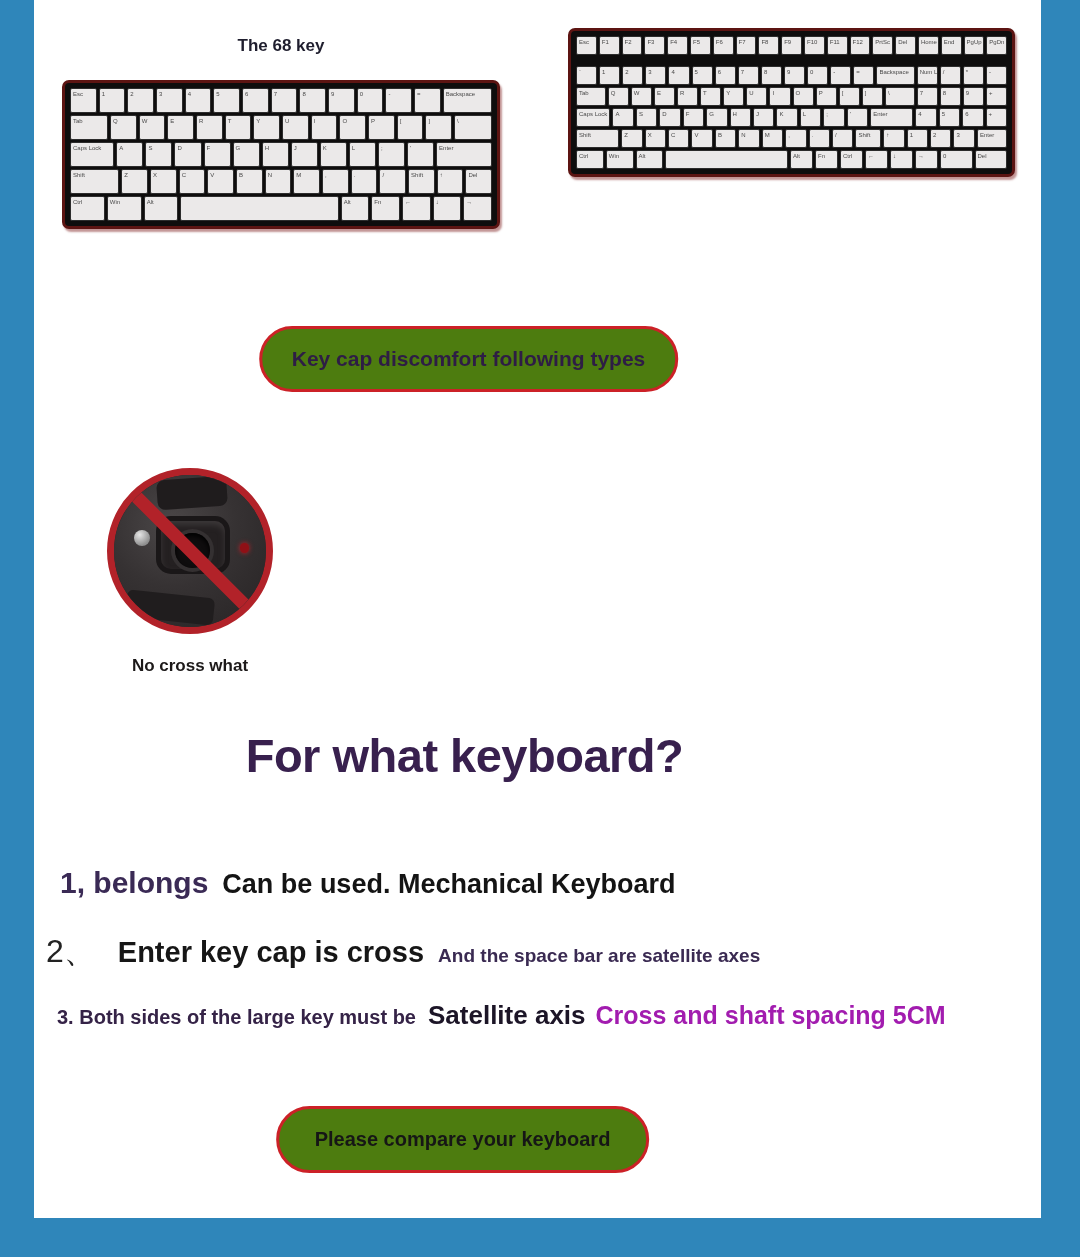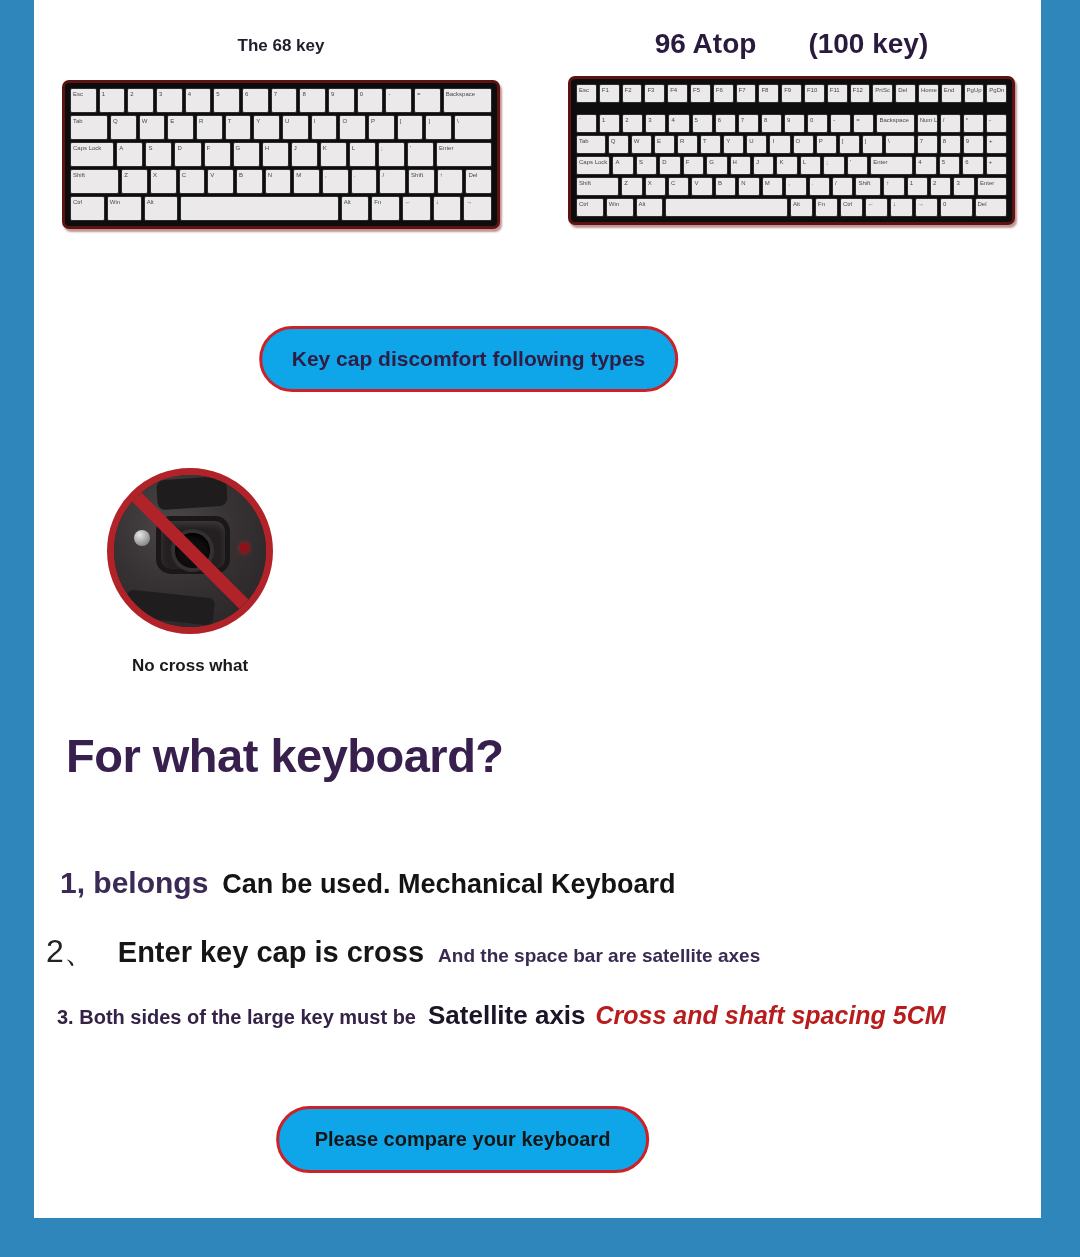--- a/index.html
+++ b/index.html
@@ -20,21 +20,21 @@
   .keyboard{background:#0e0d0d;border:3px solid #5c1412;border-radius:7px;padding:4px;
             box-shadow:2px 3px 2px rgba(120,20,20,.45);}
   .krow{display:flex;height:27px;}
   .kb-large .krow{height:21px;}
   .key{flex-grow:1;flex-basis:0;margin:1px;background:#ebe9e9;border:1px solid #2c2c2c;
        border-radius:2px;font-size:6px;line-height:8px;color:#4a4a4a;padding:1px 0 0 2px;
        overflow:hidden;white-space:nowrap;}
   .kgap{height:9px;}
 
   
-  .pill{position:absolute;left:50%;transform:translateX(-50%);background:#0ea5e9;
+  .pill{position:absolute;left:50%;transform:translateX(-50%);background:#4d7c0f;
         border:3px solid #cc2127;border-radius:40px;font-weight:bold;white-space:nowrap;}
   .pill-top{top:326px;margin-left:20px;padding:18px 30px;font-size:21px;color:#2e1d45;}
   .pill-bottom{top:1106px;margin-left:14px;padding:19px 36px;font-size:20px;color:#161616;}
 
   
   .sec-circles{position:absolute;top:468px;left:0;right:0;height:230px;}
   .no-item{position:absolute;width:200px;top:0;}
   .no-item .circle{position:relative;width:152px;height:152px;margin:0 auto;
         border:7px solid #b22229;border-radius:50%;overflow:hidden;background:#2a2829;}
   .photo{position:absolute;top:0;left:0;width:100%;height:100%;}
@@ -79,35 +79,35 @@
   .dome{position:absolute;width:30%;height:30%;border-radius:50%;
         background:radial-gradient(circle at 40% 35%, #f2efe5 0%, #ddd7c7 55%, #cdc7b6 100%);
         box-shadow:inset -2px -3px 5px #bdb7a6;}
   .d1{top:12%;left:14%;} .d2{top:4%;left:50%;} .d3{top:44%;left:2%;}
   .d4{top:38%;left:36%;} .d5{top:32%;left:70%;} .d6{top:74%;left:16%;}
   .v4-wedge{position:absolute;top:32%;right:-14%;width:72%;height:24%;background:#26252c;transform:rotate(-36deg);}
   .v4-strip{position:absolute;bottom:6%;right:-12%;width:82%;height:16%;background:#e8e5da;transform:rotate(-36deg);}
   .v4-wedge2{position:absolute;bottom:-14%;right:-8%;width:62%;height:24%;background:#2b2a31;transform:rotate(-36deg);}
 
   
-  .heading{position:absolute;top:728px;left:12px;right:0;text-align:left;font-size:47px;
+  .heading{position:absolute;top:728px;left:12px;right:0;text-align:center;font-size:47px;
            font-weight:bold;color:#38204e;letter-spacing:-.5px;padding-left:20px;}
   .rule{position:absolute;white-space:nowrap;}
   .rule-1{top:866px;left:26px;}
   .rule-2{top:930px;left:12px;}
   .rule-3{top:1000px;left:23px;}
   .seg{display:inline-block;vertical-align:baseline;}
   .s-purple-lg{font-size:30px;font-weight:bold;color:#3a2a55;margin-right:14px;}
   .s-black-lg{font-size:27px;font-weight:bold;color:#141414;}
   .s-num-cn{font-size:32px;font-weight:400;color:#222222;margin-right:22px;}
   .s-black-xl{font-size:29px;font-weight:bold;color:#161616;margin-right:14px;}
   .s-purple-sm{font-size:19px;font-weight:bold;color:#3a2a52;}
   .s-purple-md{font-size:20px;font-weight:bold;color:#352347;margin-right:12px;}
   .s-black-big{font-size:26px;font-weight:bold;color:#1c1527;margin-right:10px;}
-  .s-purple-big{font-size:25px;font-weight:bold;color:#b91c1c;font-style:italic;}
+  .s-purple-big{font-size:25px;font-weight:bold;color:#a21caf;}
 </style>
 </head>
 <body>
 
 <div class="page">
   <div class="bar-left"></div>
   <div class="bar-right"></div>
   <div class="bar-bottom"></div>
 
   <div class="content">
@@ -185,24 +185,20 @@
             <div class="key" style="flex-grow: 6.25;"></div>
             <div class="key" style="flex-grow: 1;">Alt</div>
             <div class="key" style="flex-grow: 1;">Fn</div>
             <div class="key" style="flex-grow: 1;">←</div>
             <div class="key" style="flex-grow: 1;">↓</div>
             <div class="key" style="flex-grow: 1;">→</div>
           </div>
         </div>
     </div>
     <div class="kb-block kb-right-block">
-      <div class="kb-title-big">
-        <span>96 Atop</span>
-        <span>(100 key)</span>
-      </div>
       <div class="keyboard kb-large">
           <div class="krow">
             <div class="key" style="flex-grow: 1;">Esc</div>
             <div class="key" style="flex-grow: 1;">F1</div>
             <div class="key" style="flex-grow: 1;">F2</div>
             <div class="key" style="flex-grow: 1;">F3</div>
             <div class="key" style="flex-grow: 1;">F4</div>
             <div class="key" style="flex-grow: 1;">F5</div>
             <div class="key" style="flex-grow: 1;">F6</div>
             <div class="key" style="flex-grow: 1;">F7</div>

